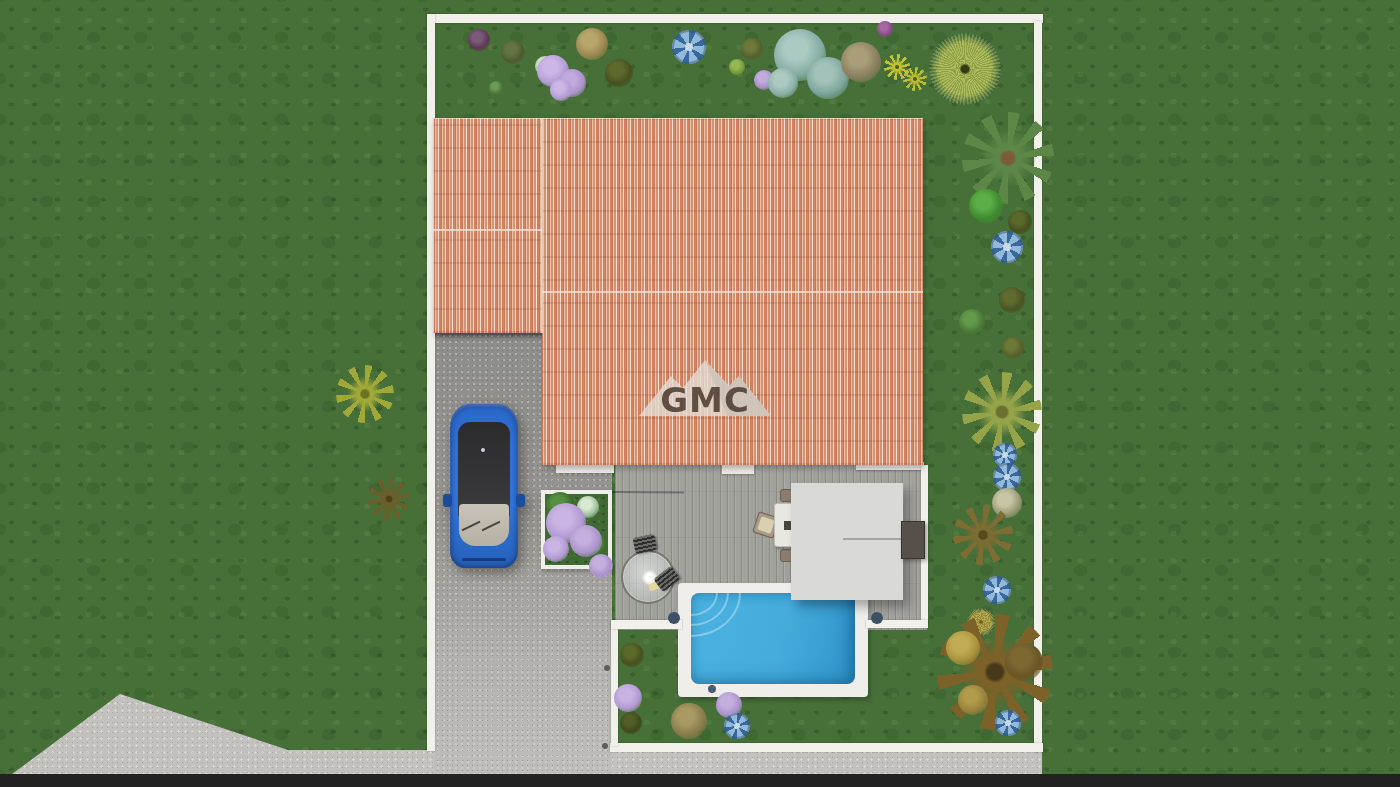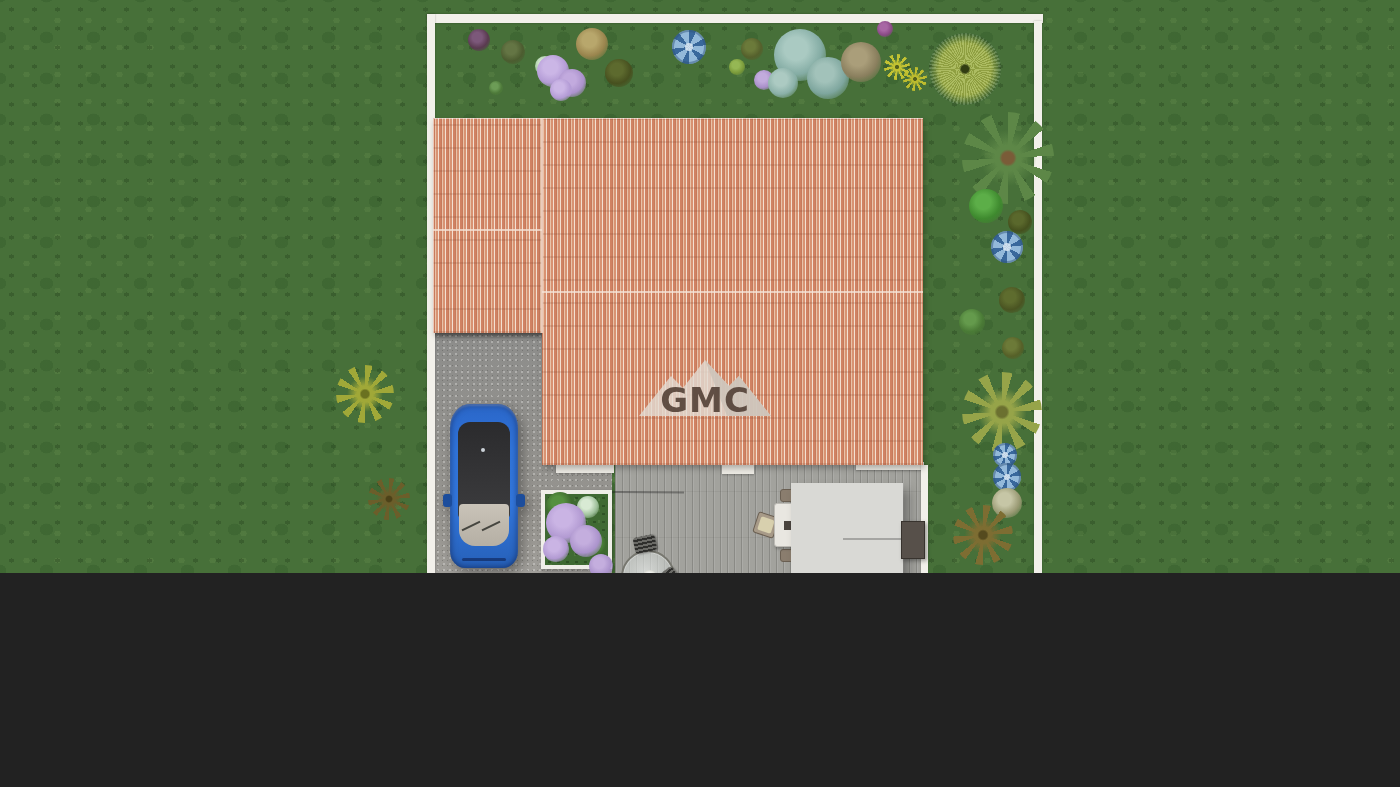--- a/index.html
+++ b/index.html
@@ -1,16 +1,16 @@
 <!DOCTYPE html>
 <html><head>
 <meta charset="utf-8">
 <style>
   html,body{margin:0;padding:0;background:#222;}
-  #canvas{position:relative;width:1400px;height:573px;overflow:hidden;
+  #canvas{position:relative;width:1400px;height:774px;overflow:hidden;
     font-family:"DejaVu Sans","Liberation Sans",sans-serif;}
   #canvas *{position:absolute;box-sizing:border-box;}
 
   
   .grass{inset:0;background-color:#477039;
     background-image:
       radial-gradient(rgba(28,56,22,.30) 15%, rgba(28,56,22,0) 16%),
       radial-gradient(rgba(118,156,86,.20) 14%, rgba(118,156,86,0) 15%),
       radial-gradient(rgba(40,78,32,.25) 20%, rgba(40,78,32,0) 21%);
     background-size:23px 19px,31px 27px,47px 41px;

